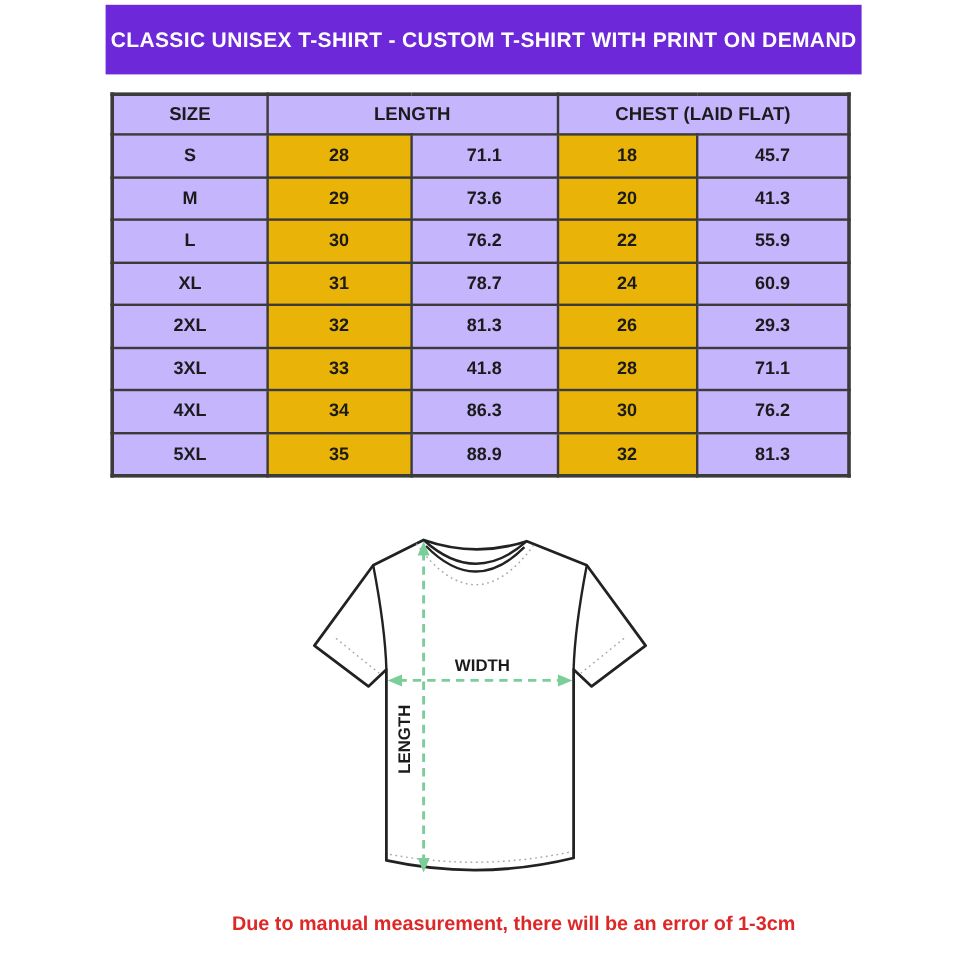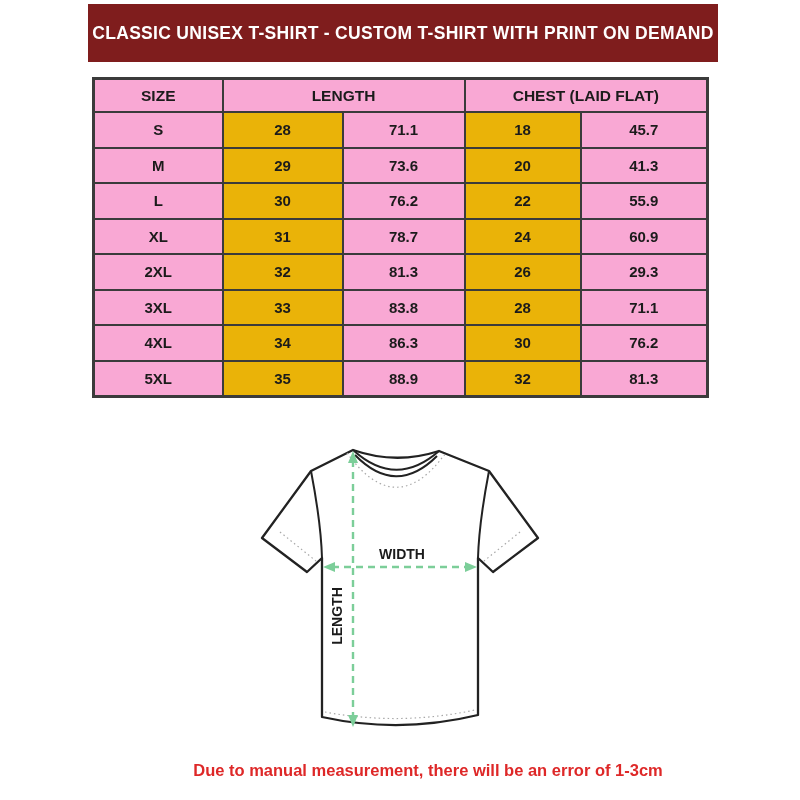--- a/index.html
+++ b/index.html
@@ -2,37 +2,37 @@
 <html><head>
 <meta charset="utf-8">
 <style>
   html,body { margin:0; padding:0; }
   body {
     width:800px; height:800px; background:#ffffff; position:relative;
     font-family:"Liberation Sans", sans-serif; overflow:hidden;
   }
   .banner {
     position:absolute; left:88px; top:4px; width:630px; height:58px;
-    background:#7f1d1d; color:#ffffff;
+    background:#6d28d9; color:#ffffff;
     display:flex; align-items:center; justify-content:center;
     font-weight:bold; font-size:17.5px; letter-spacing:0.3px;
     text-align:center;
   }
   table.size-chart {
     position:absolute; left:92px; top:77px; width:614px;
     border-collapse:collapse; table-layout:fixed;
     border:3px solid #3B3B3B;
   }
   .size-chart th, .size-chart td {
     border:2px solid #3B3B3B; padding:0; text-align:center;
     font-weight:bold; color:#1b1b1b; font-size:15px;
   }
   .size-chart th { height:31px; font-size:15.5px; }
   .size-chart td { height:33.5px; }
-  .gray { background:#f9a8d4; }
+  .gray { background:#c4b5fd; }
   .white { background:#eab308; }
   .diagram {
     position:absolute; left:240px; top:428px; width:320px; height:320px;
   }
   .note {
     position:absolute; left:0; top:761px; width:800px;
     text-align:center; color:#DE2828; font-weight:bold; font-size:16.5px;margin-left:28px;
   }
 </style>
 </head>
@@ -87,21 +87,21 @@
   <tr>
     <td class="gray">2XL</td>
     <td class="white">32</td>
     <td class="gray">81.3</td>
     <td class="white">26</td>
     <td class="gray">29.3</td>
   </tr>
   <tr>
     <td class="gray">3XL</td>
     <td class="white">33</td>
-    <td class="gray">83.8</td>
+    <td class="gray">41.8</td>
     <td class="white">28</td>
     <td class="gray">71.1</td>
   </tr>
   <tr>
     <td class="gray">4XL</td>
     <td class="white">34</td>
     <td class="gray">86.3</td>
     <td class="white">30</td>
     <td class="gray">76.2</td>
   </tr>

